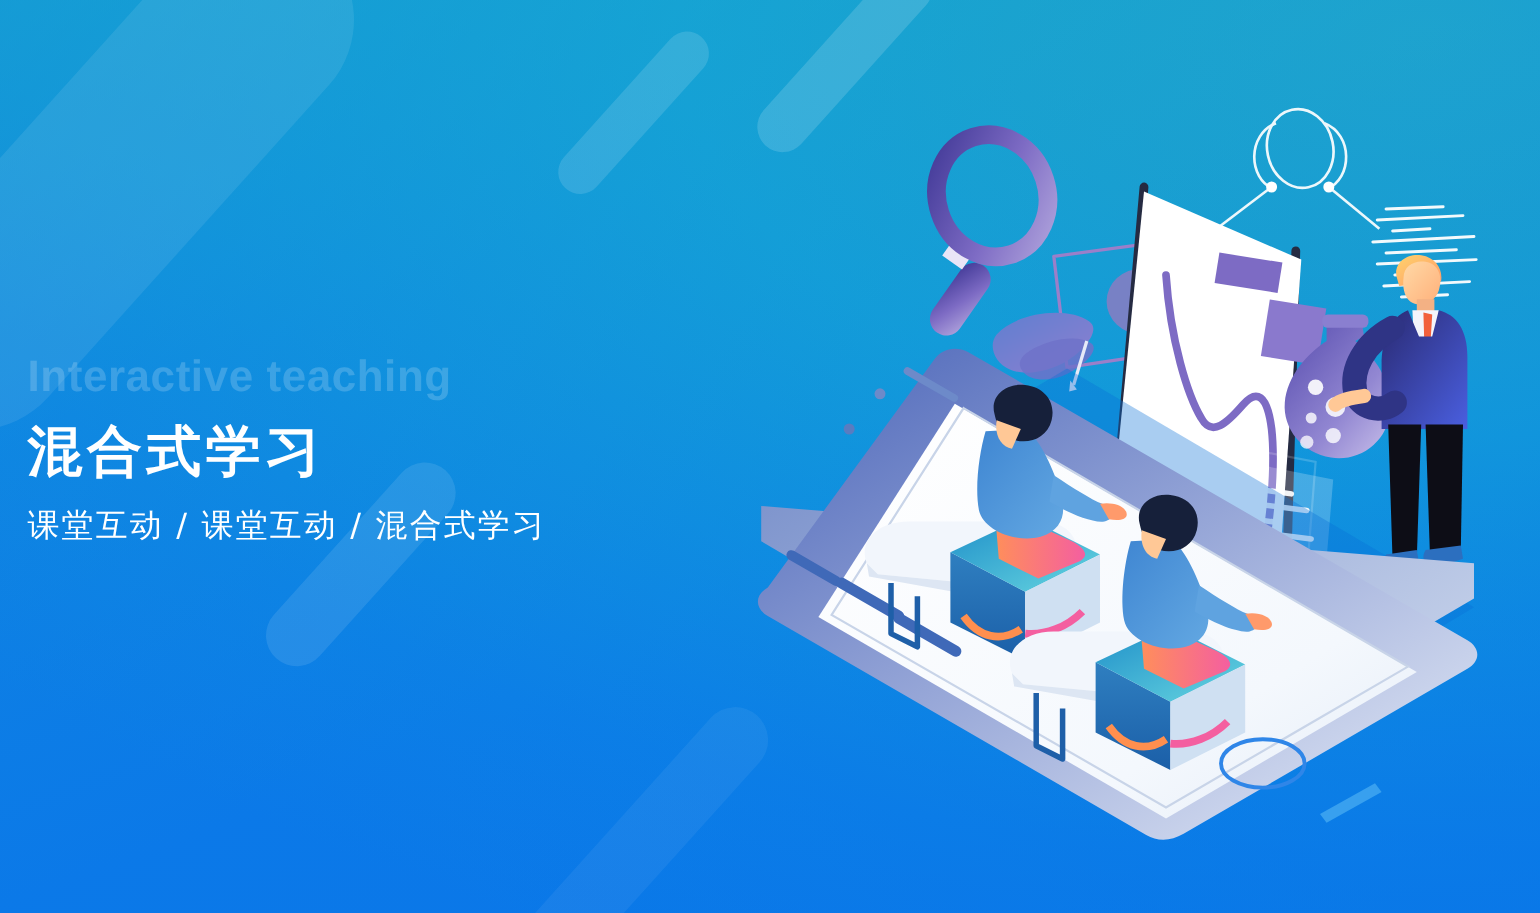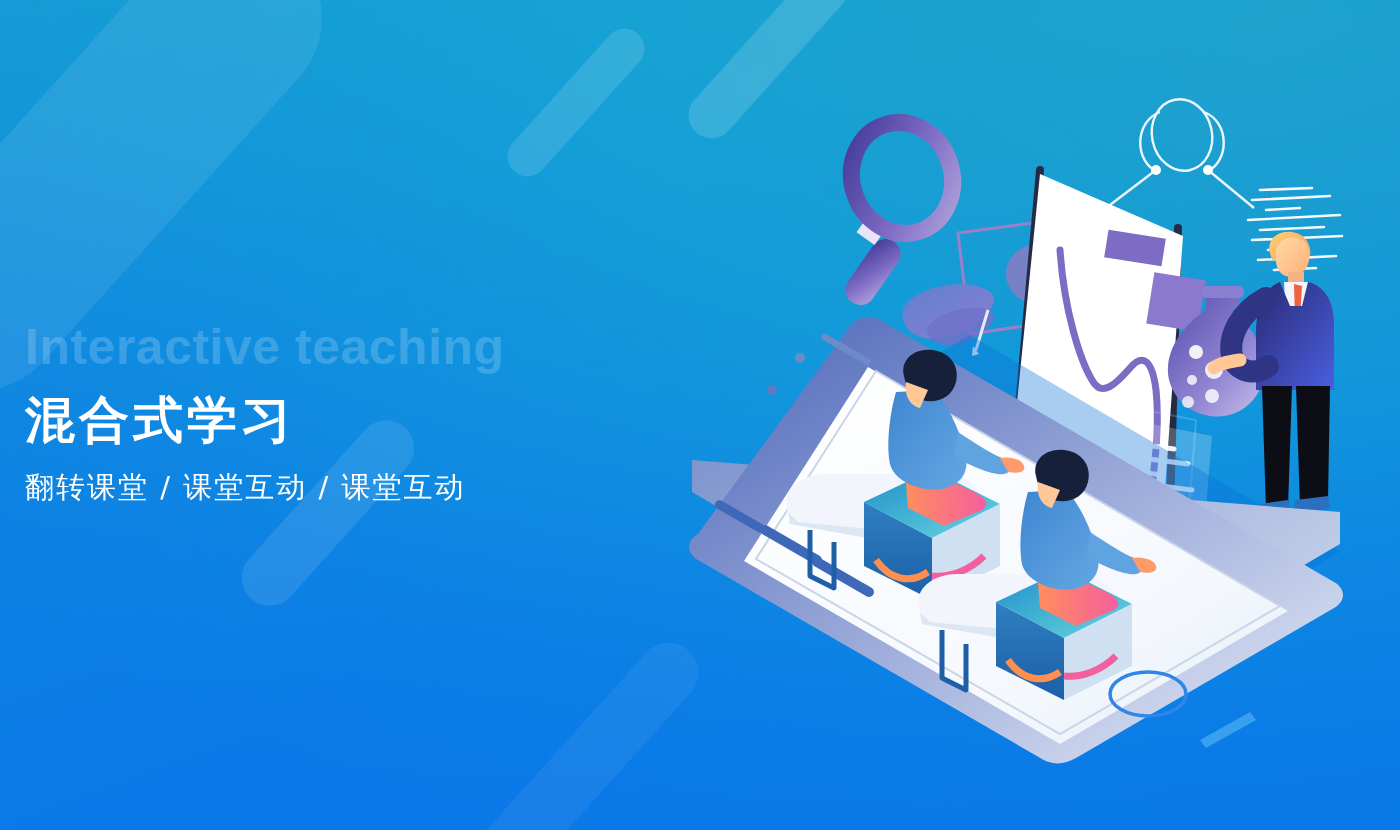--- a/index.html
+++ b/index.html
@@ -25,21 +25,21 @@
   .cap{ position:absolute; border-radius:999px; background:rgba(255,255,255,0.10); }
   .cap.c1{ left:16px;  top:-120px; width:178px; height:560px; transform:rotate(42deg); background:rgba(255,255,255,0.085); }
   .cap.c2{ left:556px; top:10px;   width:40px;  height:185px; transform:rotate(42deg); background:rgba(255,255,255,0.13); }
   .cap.c3{ left:745px; top:-55px;  width:46px;  height:215px; transform:rotate(42deg); background:rgba(255,255,255,0.15); }
   .cap.c4{ left:300px; top:398px;  width:56px;  height:230px; transform:rotate(42deg); background:rgba(255,255,255,0.10); }
   .cap.c5{ left:558px; top:612px;  width:60px;  height:300px; transform:rotate(42deg); background:rgba(255,255,255,0.06); }
 
   
   .copy{ position:absolute; left:25px; top:322px; width:740px; }
   .ghost{
-    font-size:50px; font-weight:700; letter-spacing:.5px; line-height:1;
+    font-size:40px; font-weight:700; letter-spacing:.5px; line-height:1;
     color:rgba(255,255,255,0.185);
     white-space:nowrap;
   }
   .headline{
     margin-top:20px;
     font-size:50px; font-weight:700; letter-spacing:4px; line-height:1.12;
     color:#ffffff;
     font-family:"DejaVu Sans","Liberation Sans",sans-serif;
   }
   .subline{
@@ -62,21 +62,21 @@
 
   <div class="cap c1"></div>
   <div class="cap c2"></div>
   <div class="cap c3"></div>
   <div class="cap c4"></div>
   <div class="cap c5"></div>
 
   <div class="copy">
     <div class="ghost">Interactive teaching</div>
     <h1 class="headline">混合式学习</h1>
-    <p class="subline">翻转课堂 / 课堂互动 / 课堂互动</p>
+    <p class="subline">课堂互动 / 课堂互动 / 混合式学习</p>
   </div>
 
   <div class="art">
     <svg viewBox="0 0 760 760" xmlns="http://www.w3.org/2000/svg">
       <defs>
         <linearGradient id="gPurple" x1="0" y1="0" x2="1" y2="1">
           <stop offset="0%" stop-color="#3f3795"></stop>
           <stop offset="55%" stop-color="#7d6bc4"></stop>
           <stop offset="100%" stop-color="#b2a6dd"></stop>
         </linearGradient>

